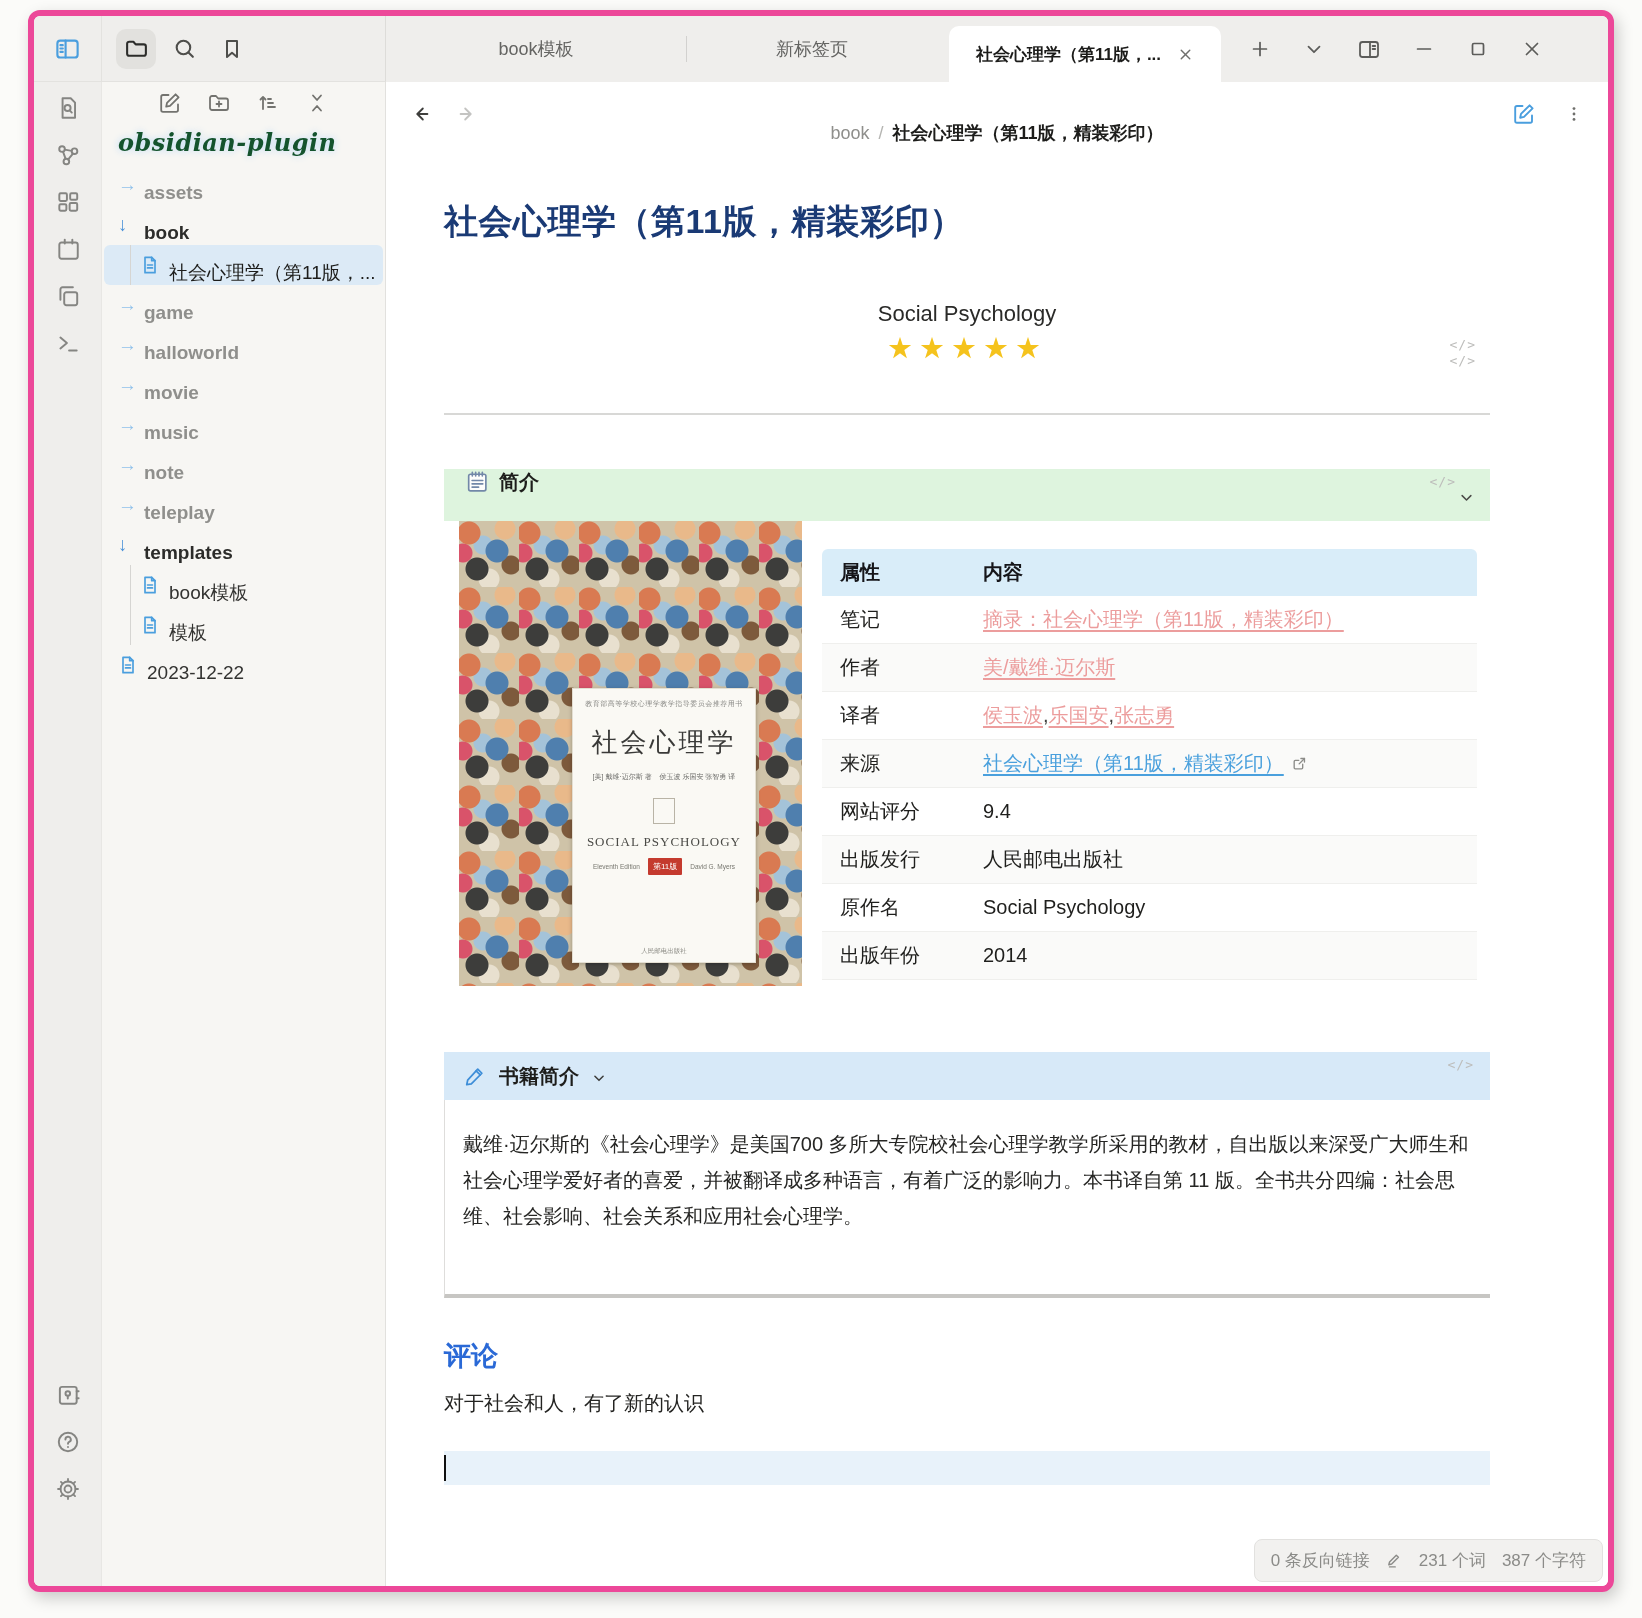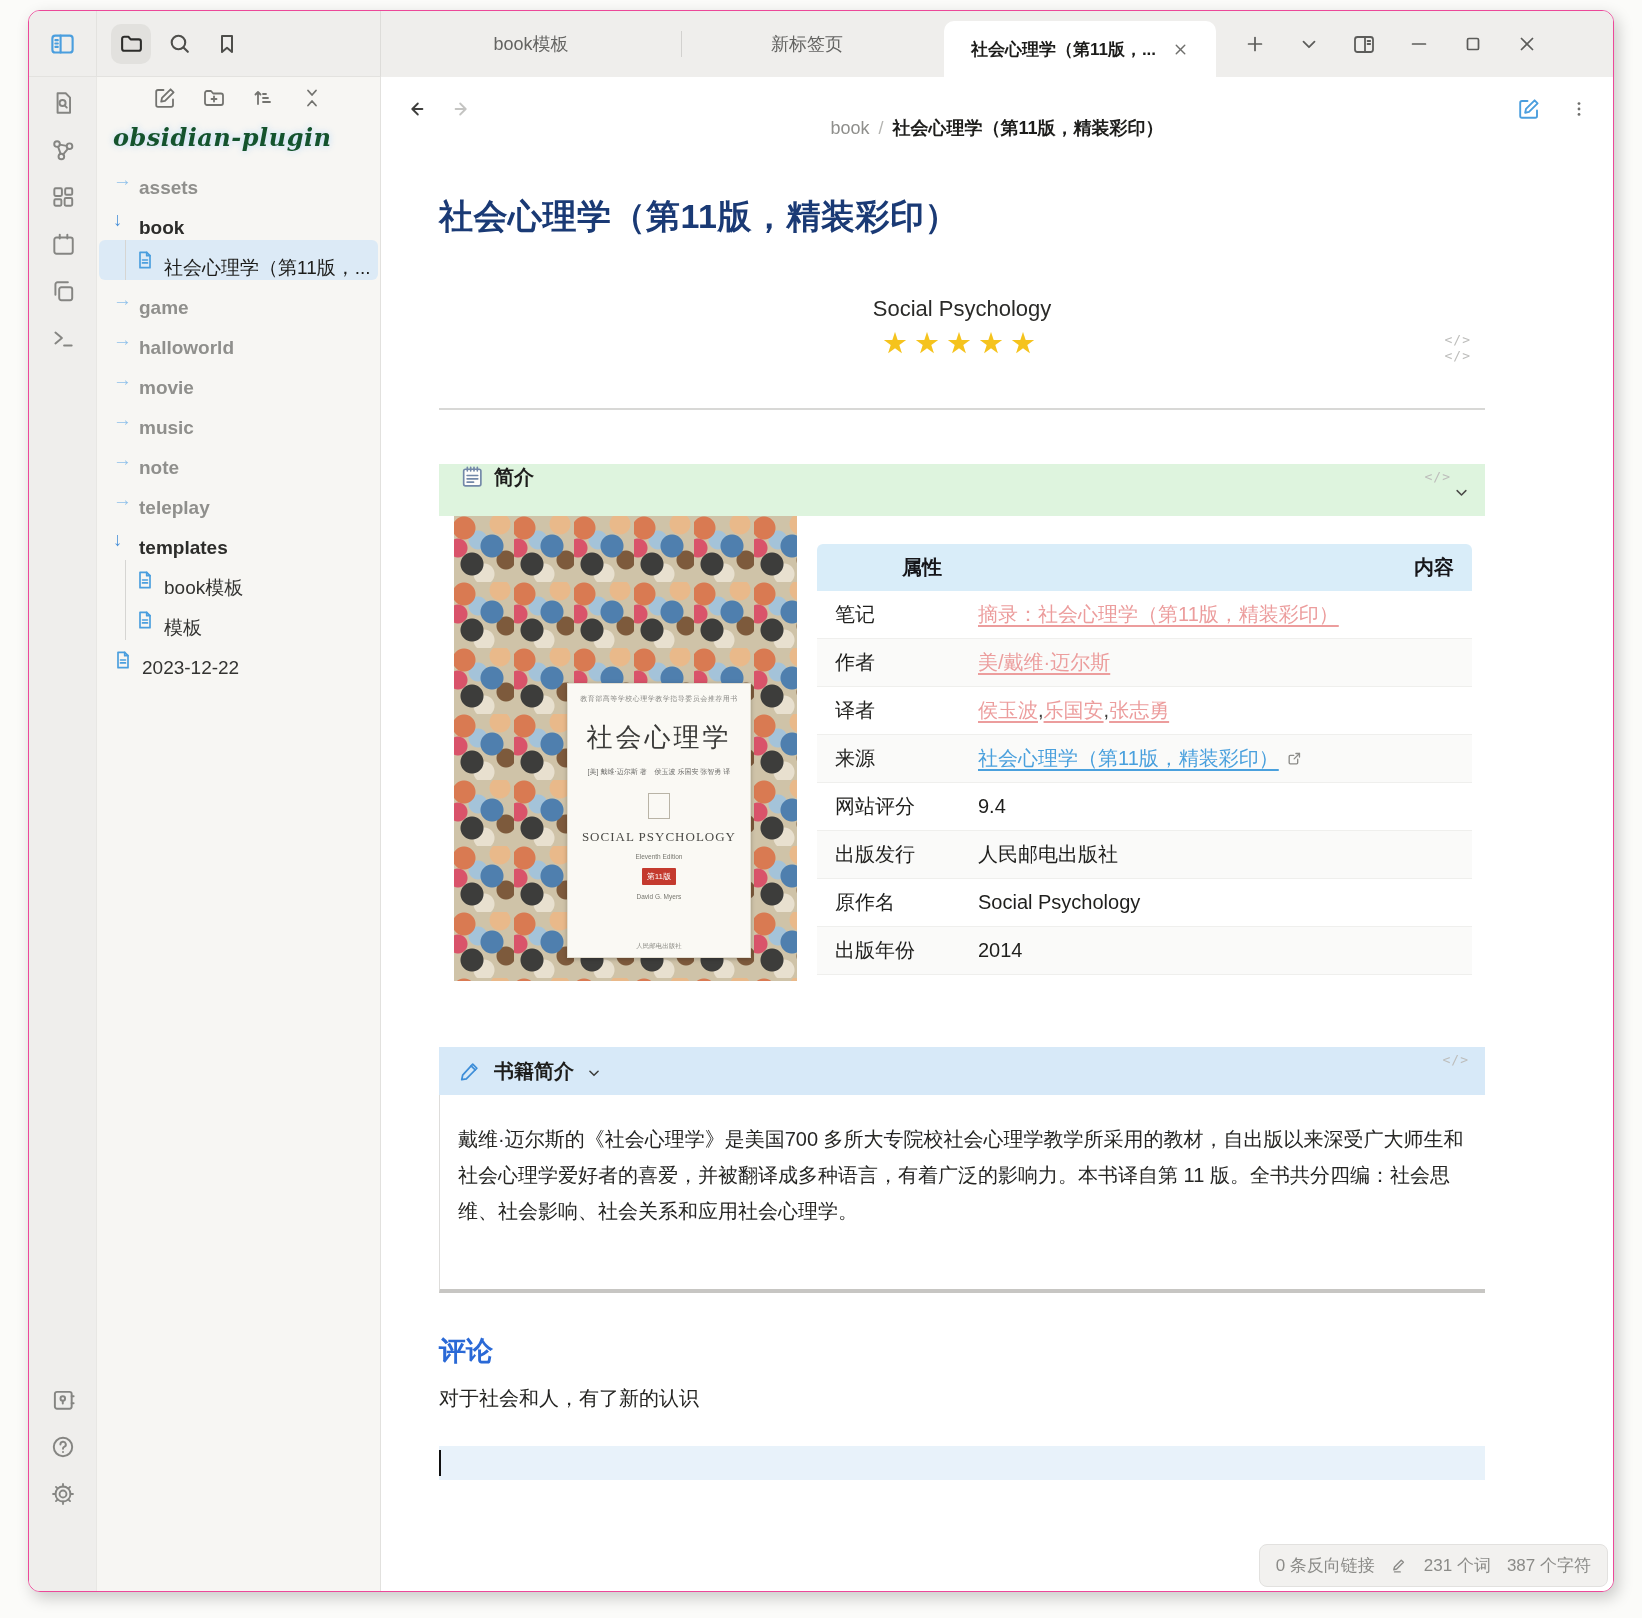--- a/index.html
+++ b/index.html
@@ -7,21 +7,21 @@
   body {
     background:#fbfbf9;
     font-family:"Liberation Sans","DejaVu Sans",sans-serif;
     position:relative; overflow:hidden;
     color:#1f1f1d;
   }
   svg { display:block; }
 
   .window{
     position:absolute; left:28px; top:10px; width:1586px; height:1582px;
-    background:#fff; border:1px solid #ec4899; border-radius:12px;
+    background:#fff; border:6px solid #ec4899; border-radius:12px;
     box-shadow:4px 6px 16px rgba(0,0,0,.20);
     overflow:hidden; display:flex; flex-direction:column;
   }
 
   
   .titlebar{ flex:0 0 66px; background:#efeeec; display:flex; align-items:stretch; }
   .tb-rail{ width:67px; display:flex; align-items:center; justify-content:center; border-bottom:1px solid #e3e2df; }
   .tb-nav{ width:285px; display:flex; align-items:center; gap:8px; padding-left:14px;
            border-left:1px solid #e3e2df; border-right:1px solid #dddcd9; border-bottom:1px solid #e3e2df; }
   .icon-btn{ width:40px; height:40px; display:flex; align-items:center; justify-content:center; border-radius:10px; color:#4b4b48; }
@@ -112,28 +112,28 @@
     background:#faf9f4; border:1px solid #e4dfd2; box-shadow:0 1px 4px rgba(0,0,0,.25);
     display:flex; flex-direction:column; align-items:center; text-align:center;
     padding:10px 0 6px;
   }
   .cv-rec{ font-size:7px; color:#8a8a86; letter-spacing:.5px; white-space:nowrap; }
   .cv-cn{ margin-top:16px; font-size:26px; color:#3a3a38; letter-spacing:3px; font-weight:500; white-space:nowrap; }
   .cv-by{ margin-top:12px; font-size:7px; color:#6b6b68; white-space:nowrap; }
   .cv-chair{ margin-top:16px; width:22px; height:26px; border:1px solid #b9b4a6; }
   .cv-en{ margin-top:10px; font-family:"Liberation Serif","DejaVu Serif",serif; font-size:13px;
           letter-spacing:1px; color:#4a4a46; white-space:nowrap; }
-  .cv-bot{ margin-top:8px; display:flex; align-items:center; gap:8px;flex-direction:column; }
+  .cv-bot{ margin-top:8px; display:flex; align-items:center; gap:8px; }
   .cv-small{ font-size:6.5px; color:#77776f; }
   .cv-badge{ background:#c43a2e; color:#fff; font-size:8px; padding:3px 5px; border-radius:1px; }
   .cv-pub{ margin-top:auto; font-size:6.5px; color:#8d8d86; }
 
   .table-wrap{ margin:28px 0 0 20px; }
   table.info{ width:655px; border-collapse:separate; border-spacing:0; font-size:20px; }
-  table.info th{ background:#d9edf9; text-align:right; font-weight:700; padding:10px 18px; color:#16161a; }
+  table.info th{ background:#d9edf9; text-align:left; font-weight:700; padding:10px 18px; color:#16161a; }
   table.info th:first-child{ width:143px; border-radius:6px 0 0 0; }
   table.info th:last-child{ border-radius:0 6px 0 0; }
   table.info td{ padding:10px 18px; border-bottom:1px solid #efefed; color:#1f1f1d; }
   table.info tr:nth-child(even) td{ background:#fafaf9; }
   .wl{ color:#ec9d9d; text-decoration:underline; text-underline-offset:4px; cursor:pointer; }
   .bl{ color:#4aa0dd; text-decoration:underline; text-underline-offset:4px; cursor:pointer; }
   .comma{ color:#3c3c3a; }
   .ext{ display:inline-block; vertical-align:-2px; margin-left:7px; color:#8c8c89; }
 
   .callout{ margin-top:66px; position:relative; }

